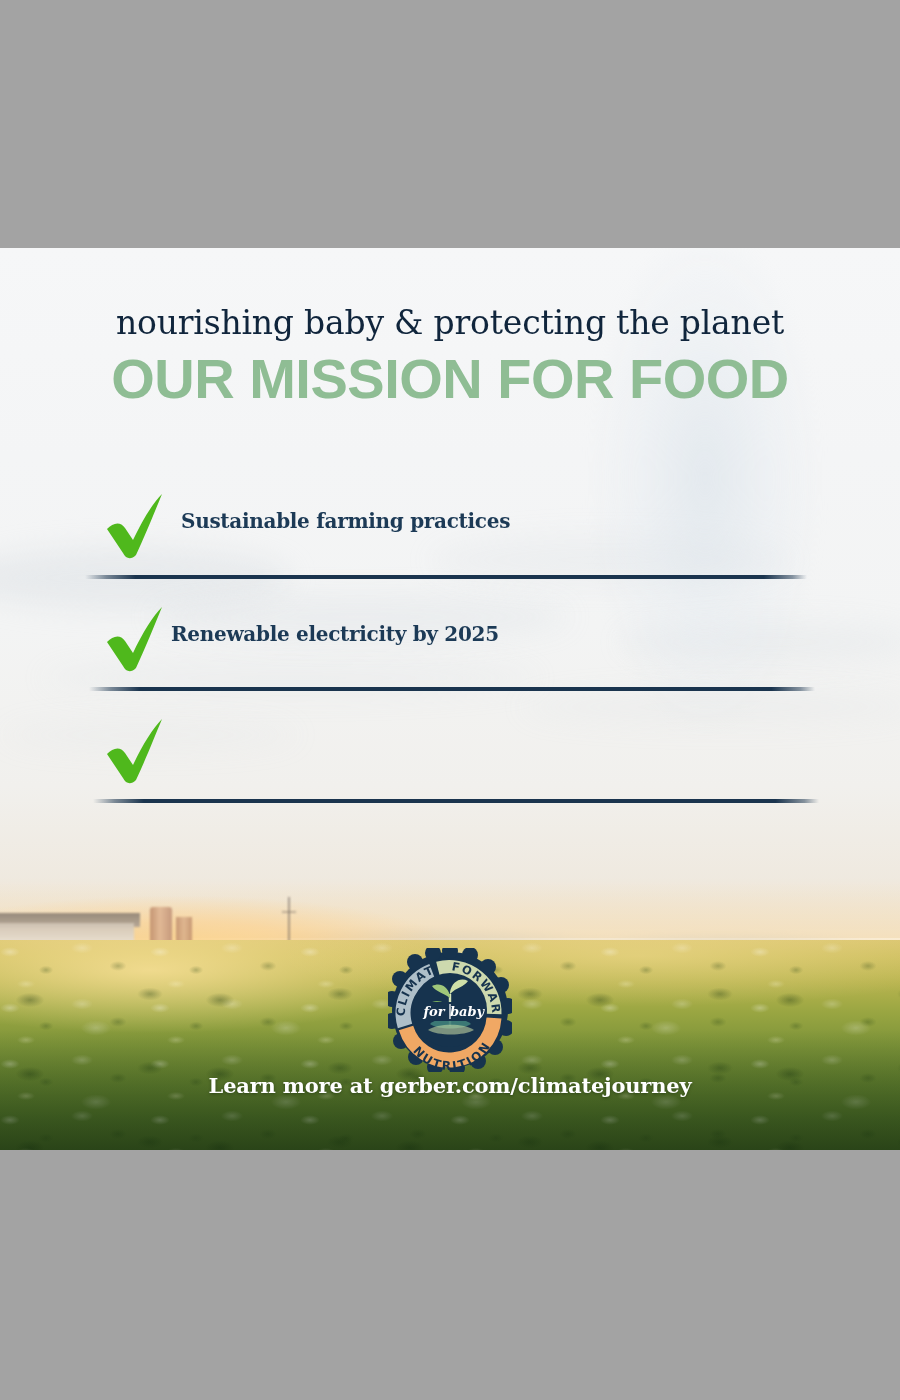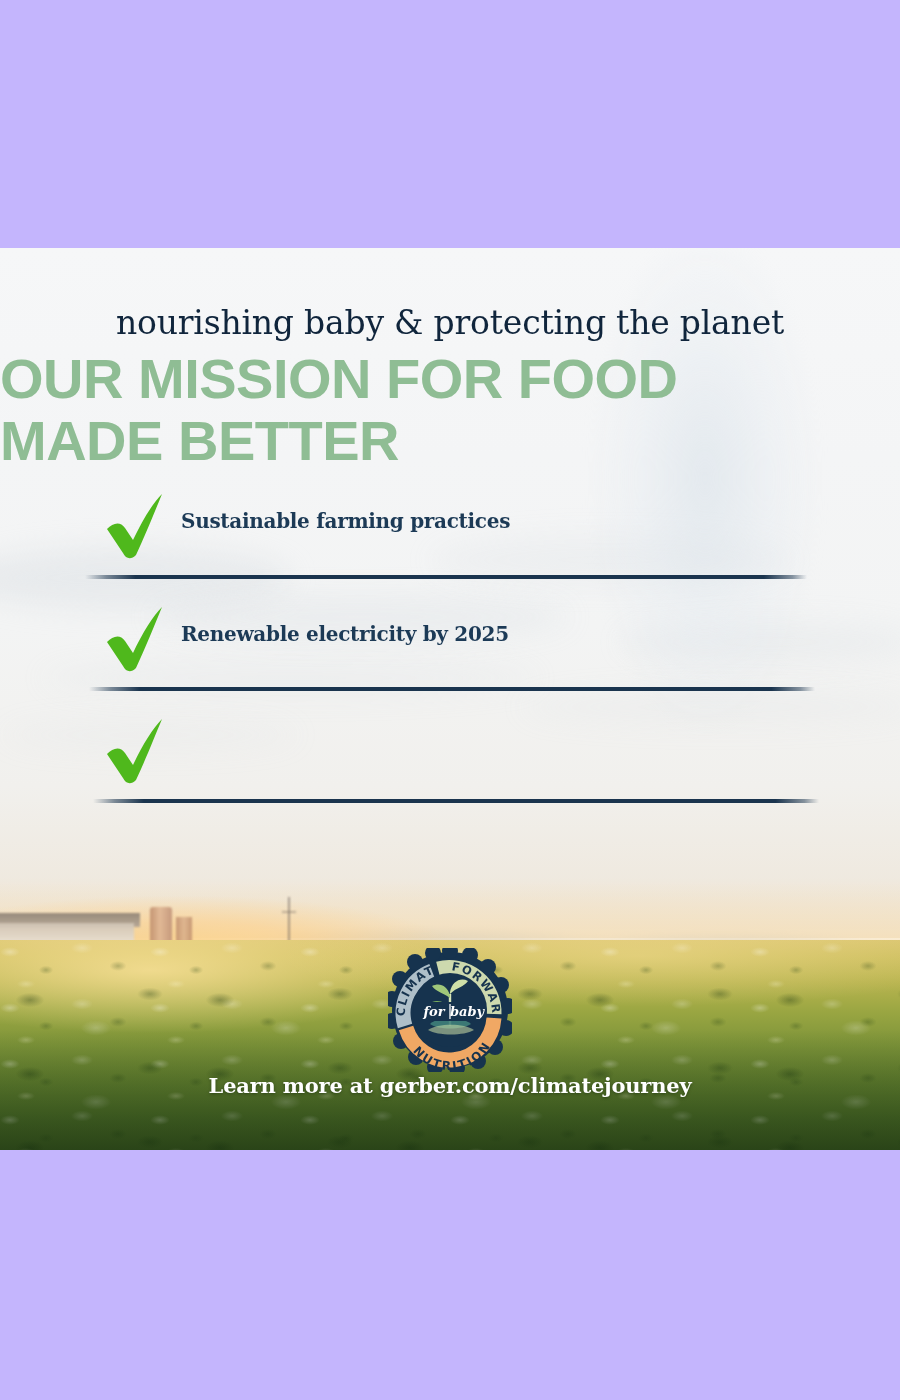--- a/index.html
+++ b/index.html
@@ -12,21 +12,21 @@
     height: 1400px;
     font-family: "Liberation Serif", serif;
     overflow: hidden;
   }
 
   
   .page {
     position: relative;
     width: 900px;
     height: 1400px;
-    background: #c4b5fd;
+    background: #a3a3a3;
   }
 
   
   .poster {
     position: absolute;
     left: 0;
     top: 248px;
     width: 900px;
     height: 902px;
     overflow: hidden;
@@ -197,20 +197,21 @@
     font-size: 33px;
     font-weight: 400;
     letter-spacing: -0.2px;
     color: #10253c;
     white-space: nowrap;
   }
   .headline {
     position: absolute;
     left: 0; top: 100px;
     width: 900px;
+    text-align: center;
     font-family: "Liberation Sans", sans-serif;
     font-weight: 700;
     font-size: 56px;
     line-height: 62px;
     letter-spacing: -0.5px;
     color: #8fbd94;
   }
 
   
   .checklist {
@@ -310,42 +311,41 @@
       <div class="field-sheen"></div>
       <div class="leaves"></div>
       <div class="leaves2"></div>
       <div class="field-shadow"></div>
     </div>
 
     <div class="subhead">nourishing baby &amp; protecting the planet</div>
 
     <div class="headline">
       <div>OUR MISSION FOR FOOD</div>
-      <div>MADE BETTER</div>
     </div>
 
     <div class="checklist">
 
       <div class="check-row">
         <span class="check-mark" style="left:103px; top:0px;">
           <svg viewBox="0 0 64 70">
             <path d="M4 38 C10 32 17 30 22 37 L30 49 C40 28 50 12 59 3 C52 20 42 45 33 64 C28 69 23 68 20 62 Z" fill="#4fb81c"></path>
           </svg>
         </span>
         <span class="check-label" style="left:181px; top:18px;">Sustainable farming practices</span>
         <div class="divider" style="left:85px; top:84px; width:722px;"></div>
       </div>
 
       <div class="check-row">
         <span class="check-mark" style="left:103px; top:1px;">
           <svg viewBox="0 0 64 70">
             <path d="M4 38 C10 32 17 30 22 37 L30 49 C40 28 50 12 59 3 C52 20 42 45 33 64 C28 69 23 68 20 62 Z" fill="#4fb81c"></path>
           </svg>
         </span>
-        <span class="check-label" style="left:181px; top:19px;">Renewable electricity by 2025</span>
+        <span class="check-label" style="left:171px; top:19px;">Renewable electricity by 2025</span>
         <div class="divider" style="left:89px; top:84px; width:726px;"></div>
       </div>
 
       <div class="check-row">
         <span class="check-mark" style="left:103px; top:1px;">
           <svg viewBox="0 0 64 70">
             <path d="M4 38 C10 32 17 30 22 37 L30 49 C40 28 50 12 59 3 C52 20 42 45 33 64 C28 69 23 68 20 62 Z" fill="#4fb81c"></path>
           </svg>
         </span>
         <div class="divider" style="left:93px; top:84px; width:726px;"></div>

